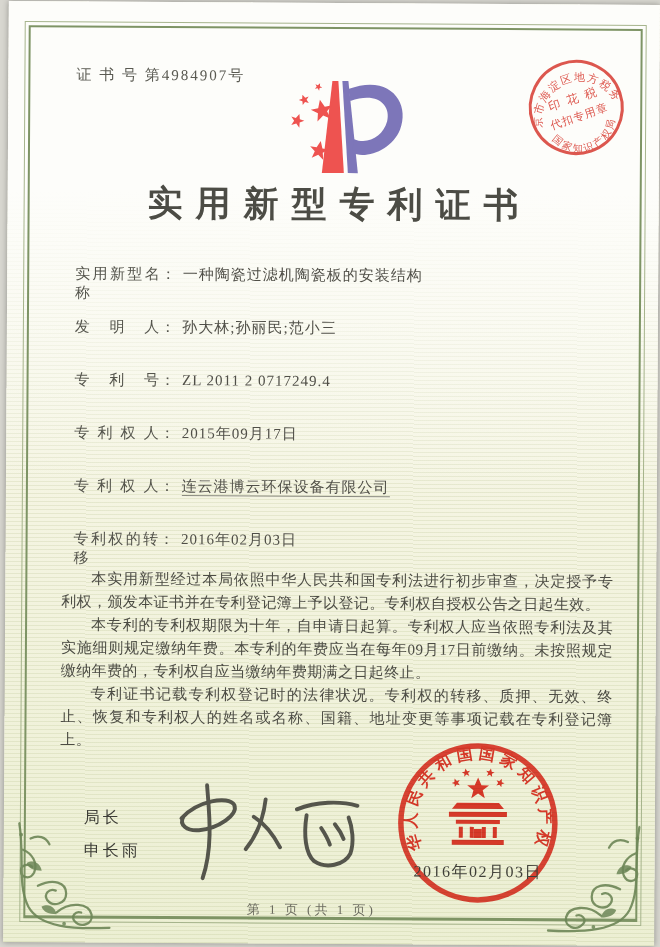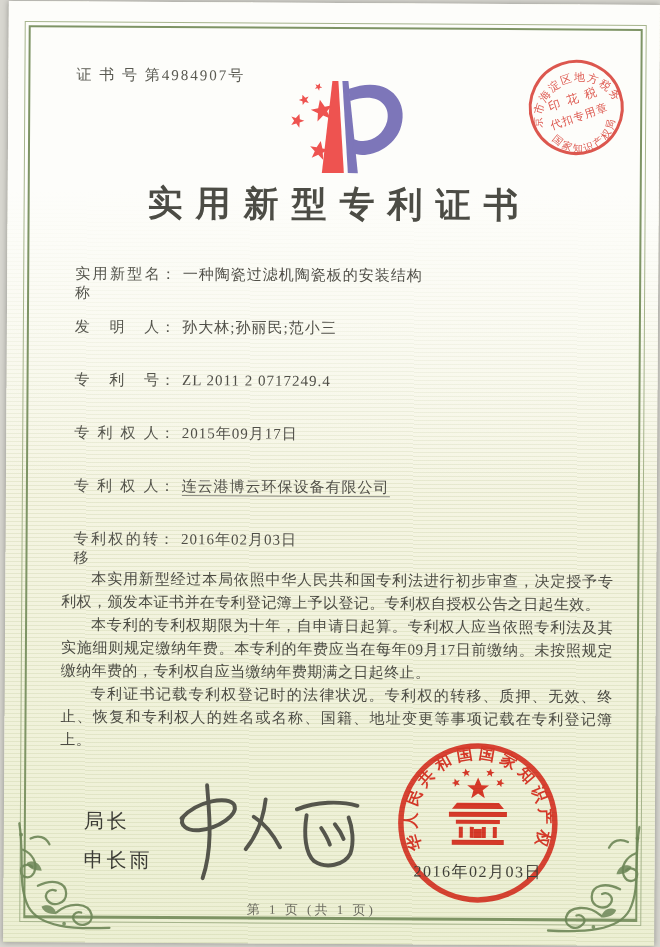--- a/index.html
+++ b/index.html
@@ -20,21 +20,21 @@
   #fields{left:68px;top:263px;right:50px;}
   .frow{height:53px;font-size:15px;color:#55554d;letter-spacing:1px;}
   .flabel{display:inline-block;width:5.7em;text-align:justify;text-align-last:justify;
     vertical-align:top;}
   .fcolon{display:inline-block;margin-right:6px;}
   .fvalue{color:#504f48;}
   .u-line{border-bottom:1px solid #8a8a80;padding-bottom:1px;}
   #bodytext{left:56px;top:566px;width:552px;font-size:15px;line-height:23px;
     color:#4c4c44;text-align:justify;letter-spacing:0.4px;}
   #bodytext p{margin:0;text-indent:2em;}
-  #officer{left:80px;top:806px;font-size:20px;color:#3c3c36;
+  #officer{left:80px;top:806px;font-size:16px;color:#3c3c36;
     font-family:"Liberation Sans",sans-serif;font-weight:500;letter-spacing:3px;}
   #officer div{margin-bottom:12px;}
   #signature{left:160px;top:775px;}
   #seal-wrap{left:388px;top:733px;}
   #seal-date{left:410px;top:858px;font-size:16px;color:#3f3f38;letter-spacing:1.5px;}
   #tax-stamp{left:493px;top:28px;transform:rotate(-19deg);opacity:.92;}
   #footer{left:0;width:616px;top:898px;text-align:center;font-size:13px;
     letter-spacing:3px;color:#6b6b5f;}
   .flourish{bottom:6px;width:104px;height:116px;}
   #flourish-left{left:6px;}

